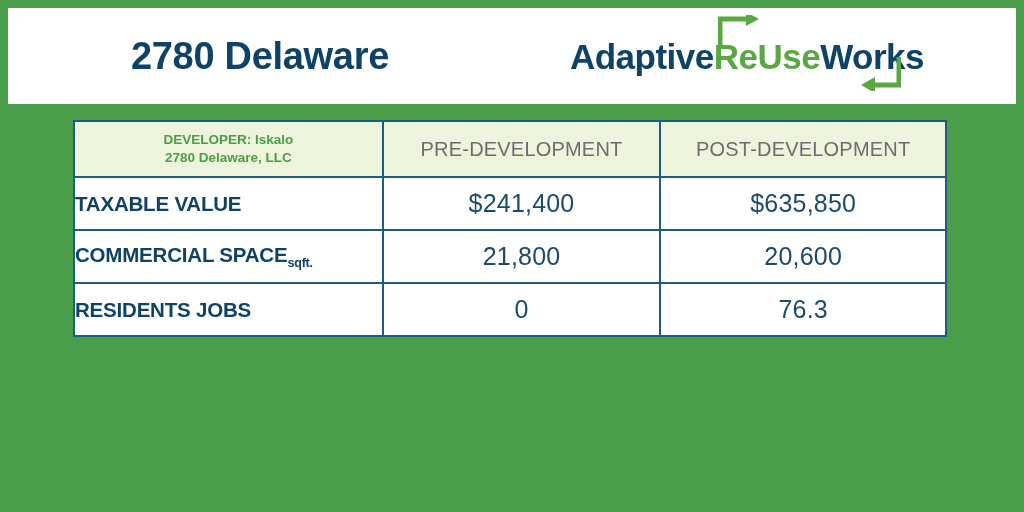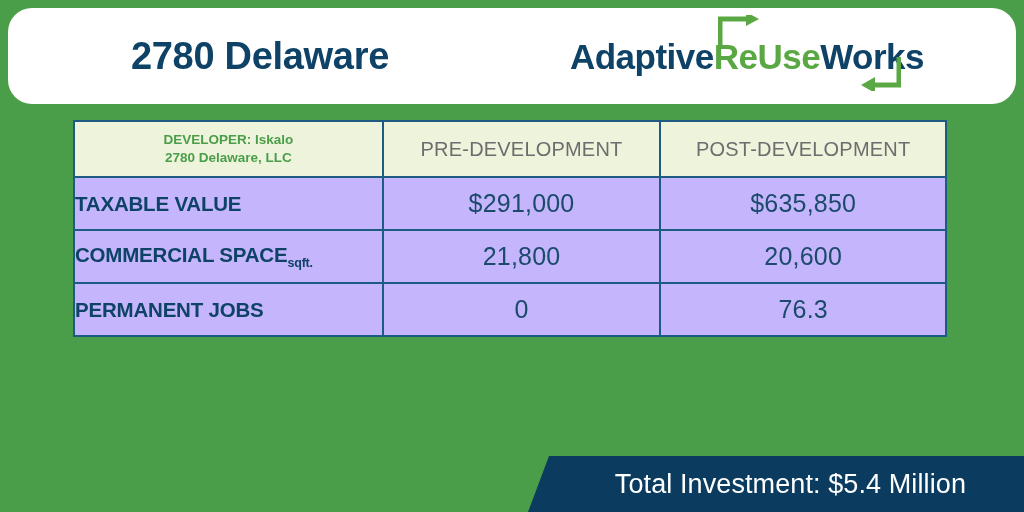--- a/index.html
+++ b/index.html
@@ -26,21 +26,20 @@
   .header-band {
     position: absolute;
     left: 8px;
     top: 8px;
     width: 1008px;
     height: 96px;
     background: #ffffff;
     display: flex;
     align-items: center;
     box-sizing: border-box;
-    border-radius: 24px;
   }
 
   .title-block {
     width: 470px;
     padding-left: 34px;
     box-sizing: border-box;
     text-align: center;
   }
 
   .project-title {
@@ -96,21 +95,21 @@
   .table-wrap {
     position: absolute;
     left: 73px;
     top: 120px;
     width: 874px;
   }
   table.metrics {
     width: 100%;
     border-collapse: collapse;
     table-layout: fixed;
-    background: #c4b5fd;
+    background: #ffffff;
   }
   table.metrics td {
     border: 2px solid #1d5b82;
     padding: 0;
     vertical-align: middle;
   }
   .col-label  { width: 308px; }
   .col-pre    { width: 277px; }
   .col-post   { width: 285px; }
 
@@ -229,38 +228,31 @@
         <tr class="head-row">
           <td class="developer-cell">
             <div>DEVELOPER: Iskalo</div>
             <div>2780 Delaware, LLC</div>
           </td>
           <td class="col-head">PRE-DEVELOPMENT</td>
           <td class="col-head">POST-DEVELOPMENT</td>
         </tr>
       <tr class="data-row">
             <td class="row-label"><span>TAXABLE VALUE</span></td>
-            <td class="row-value">$291,000</td>
+            <td class="row-value">$241,400</td>
             <td class="row-value">$635,850</td>
           </tr>
           <tr class="data-row">
             <td class="row-label"><span>COMMERCIAL SPACE</span><span class="unit">sqft.</span></td>
             <td class="row-value">21,800</td>
             <td class="row-value">20,600</td>
           </tr>
           <tr class="data-row">
-            <td class="row-label"><span>PERMANENT JOBS</span></td>
+            <td class="row-label"><span>RESIDENTS JOBS</span></td>
             <td class="row-value">0</td>
             <td class="row-value">76.3</td>
           </tr>
         </tbody>
     </table>
   </div>
 
-  <div class="bottom-banner">
-    <svg class="banner-shape" viewBox="0 0 1024 56" preserveAspectRatio="none">
-      <rect x="0" y="0" width="1024" height="56" fill="#4b9e49"></rect>
-      <polygon points="549,0 1024,0 1024,56 528,56" fill="#0b3c60"></polygon>
-    </svg>
-    <div class="banner-text">Total Investment: $5.4 Million</div>
-  </div>
 
 </div>
 
 </body></html>

